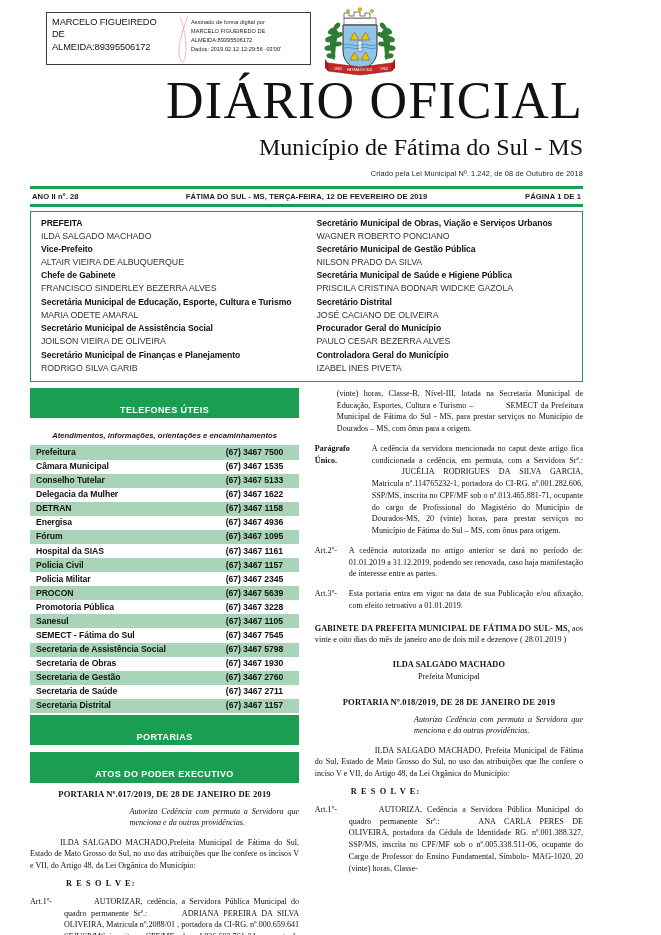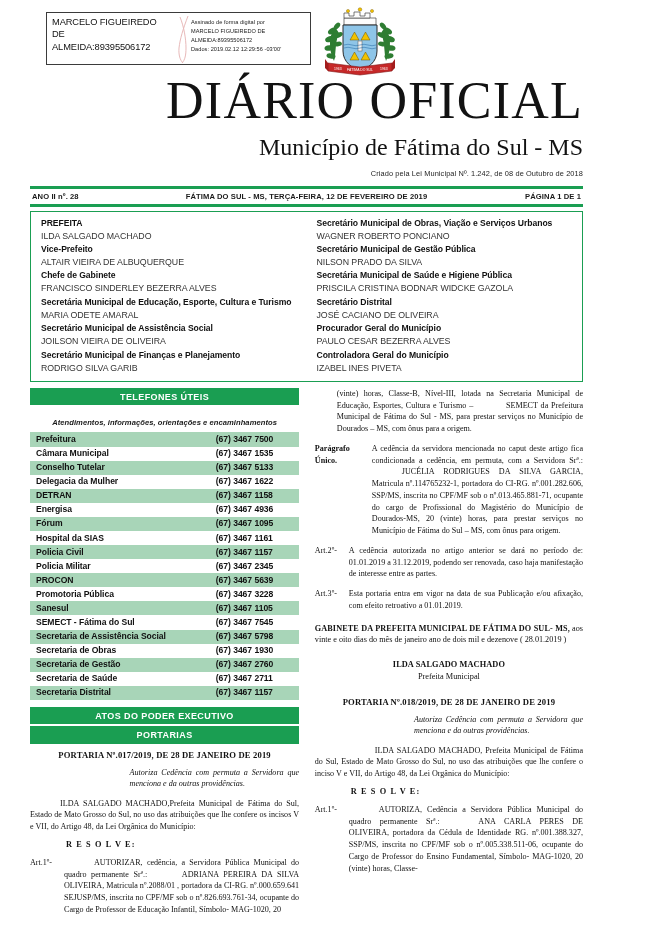--- a/index.html
+++ b/index.html
@@ -139,21 +139,21 @@
   }
 
   
   .greenbar {
     background: #1a9e52;
     color: #ffffff;
     text-align: center;
     font-size: 9px;
     font-weight: bold;
     letter-spacing: 0.4px;
-    padding: 4px 0 3px 0;
+    padding: 17px 0 3px 0;
     line-height: 1.15;
   }
 
   
   .columns {
     display: flex;
     margin-top: 6px;
   }
   .col-left { width: 299px; padding-right: 6px; }
   .col-gap { width: 4px; }
@@ -174,21 +174,21 @@
     margin-top: 1px;
   }
   table.tel td {
     font-size: 8.6px;
     font-weight: bold;
     color: #111;
     padding: 0.6px 4px 0.6px 6px;
     line-height: 1.5;
     letter-spacing: -0.05px;
   }
-  table.tel td.num { text-align: left; padding-right: 6px; }
+  table.tel td.num { text-align: center; padding-right: 6px; }
   table.tel tr.alt td { background: #a8d5b8; }
 
   .mt-exec { margin-top: 7px; }
   .mt-port { margin-top: 2px; }
 
   
   .doc-body {
     font-family: "Liberation Serif", serif;
     color: #111;
   }
@@ -462,22 +462,22 @@
               <td>Secretaria de Saúde</td>
               <td class="num">(67) 3467 2711</td>
             </tr>
           <tr class="alt">
               <td>Secretaria Distrital</td>
               <td class="num">(67) 3467 1157</td>
             </tr>
         </tbody>
       </table>
 
+      <div class="greenbar mt-port">PORTARIAS</div>
       <div class="greenbar mt-exec">ATOS DO PODER EXECUTIVO</div>
-      <div class="greenbar mt-port">PORTARIAS</div>
 
       <div class="doc-body">
         <div class="port-title">PORTARIA Nº.017/2019, DE  28 DE JANEIRO DE 2019</div>
         <div class="ementa">Autoriza Cedência com  permuta a Servidora que menciona e da outras providências.</div>
         <div class="para">
           <span class="b">ILDA SALGADO MACHADO,</span><span>Prefeita Municipal de Fátima do Sul, Estado de Mato Grosso do Sul, no uso das atribuições que lhe confere os incisos V e VII, do Artigo 48, da Lei Orgânica do Município:</span>
         </div>
         <div class="resolve">R E S O L V E:</div>
         <div class="artrow">
           <div class="lab">Art.1º-</div>

